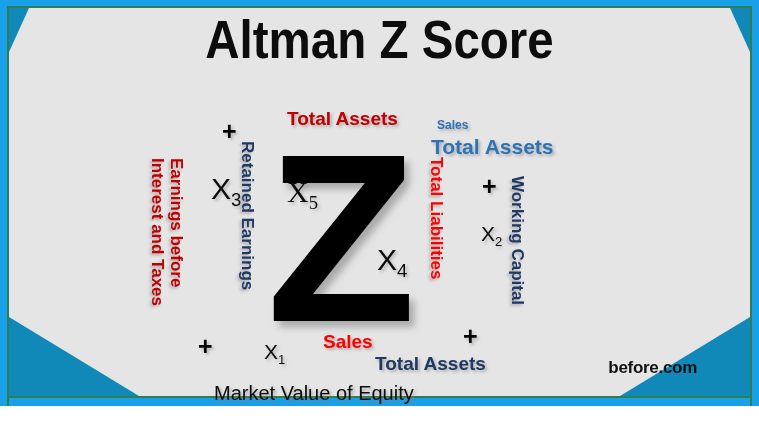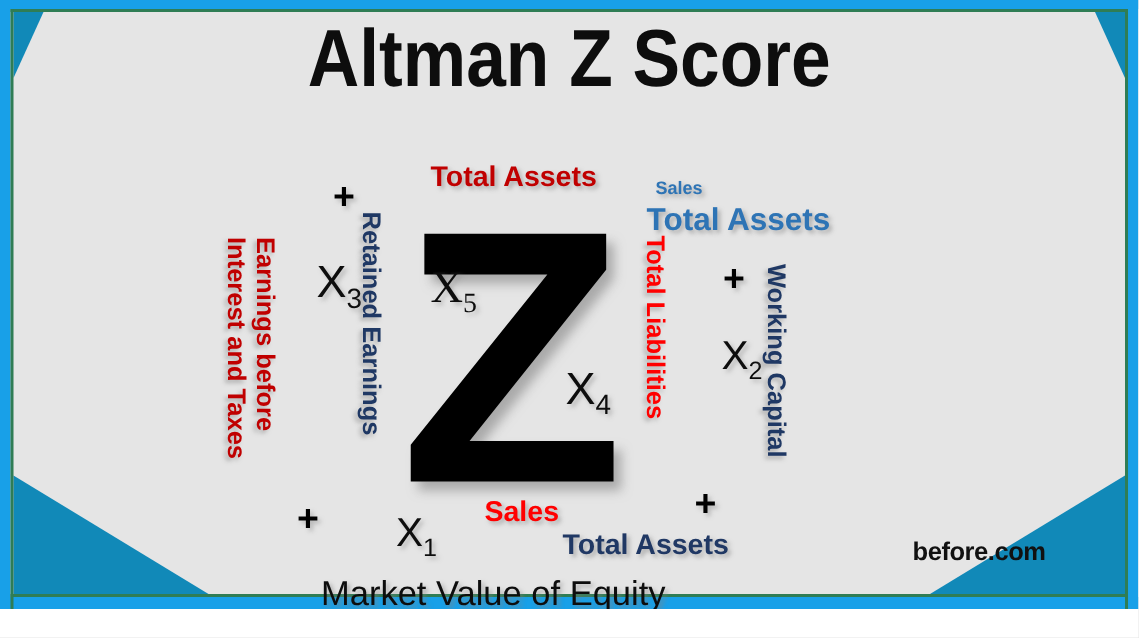--- a/index.html
+++ b/index.html
@@ -127,21 +127,21 @@
 
   .xvar {
     position: absolute;
     font-size: 30px;
     color: #0d0d0d;
     text-shadow: 2px 2px 3px rgba(140,140,140,0.5);
     font-family: "Liberation Sans", sans-serif;
   }
   .xvar sub { font-size: 0.62em; }
 
-  .xvar-big { font-size: 27px; }
+  .xvar-big { font-size: 21px; }
 
   .brand {
     position: absolute;
     right: 62px;
     bottom: 28px;
     font-size: 17px;
     font-weight: bold;
     color: #111111;
     letter-spacing: -0.3px;
     z-index: 12;
@@ -204,18 +204,18 @@
     <div class="plus" style="left:198px; top:332px;">+</div>
 
     <div class="xvar xvar-big" style="left:264px; top:340px;"><span>X</span><sub>1</sub></div>
 
     <div class="lbl red-br bold" style="left:323px; top:331px; font-size:19px;">Sales</div>
 
     <div class="lbl navy bold" style="left:375px; top:353px; font-size:19px;">Total Assets</div>
 
     <div class="plus" style="left:463px; top:322px;">+</div>
 
-    <div class="lbl black" style="left:214px; top:382px; font-size:23px;">Market Value of Equity</div>
+    <div class="lbl black" style="left:214px; top:382px; font-size:20px;">Market Value of Equity</div>
 
     <div class="brand">before.com</div>
 
   </div>
 </div>
 
 </body></html>

